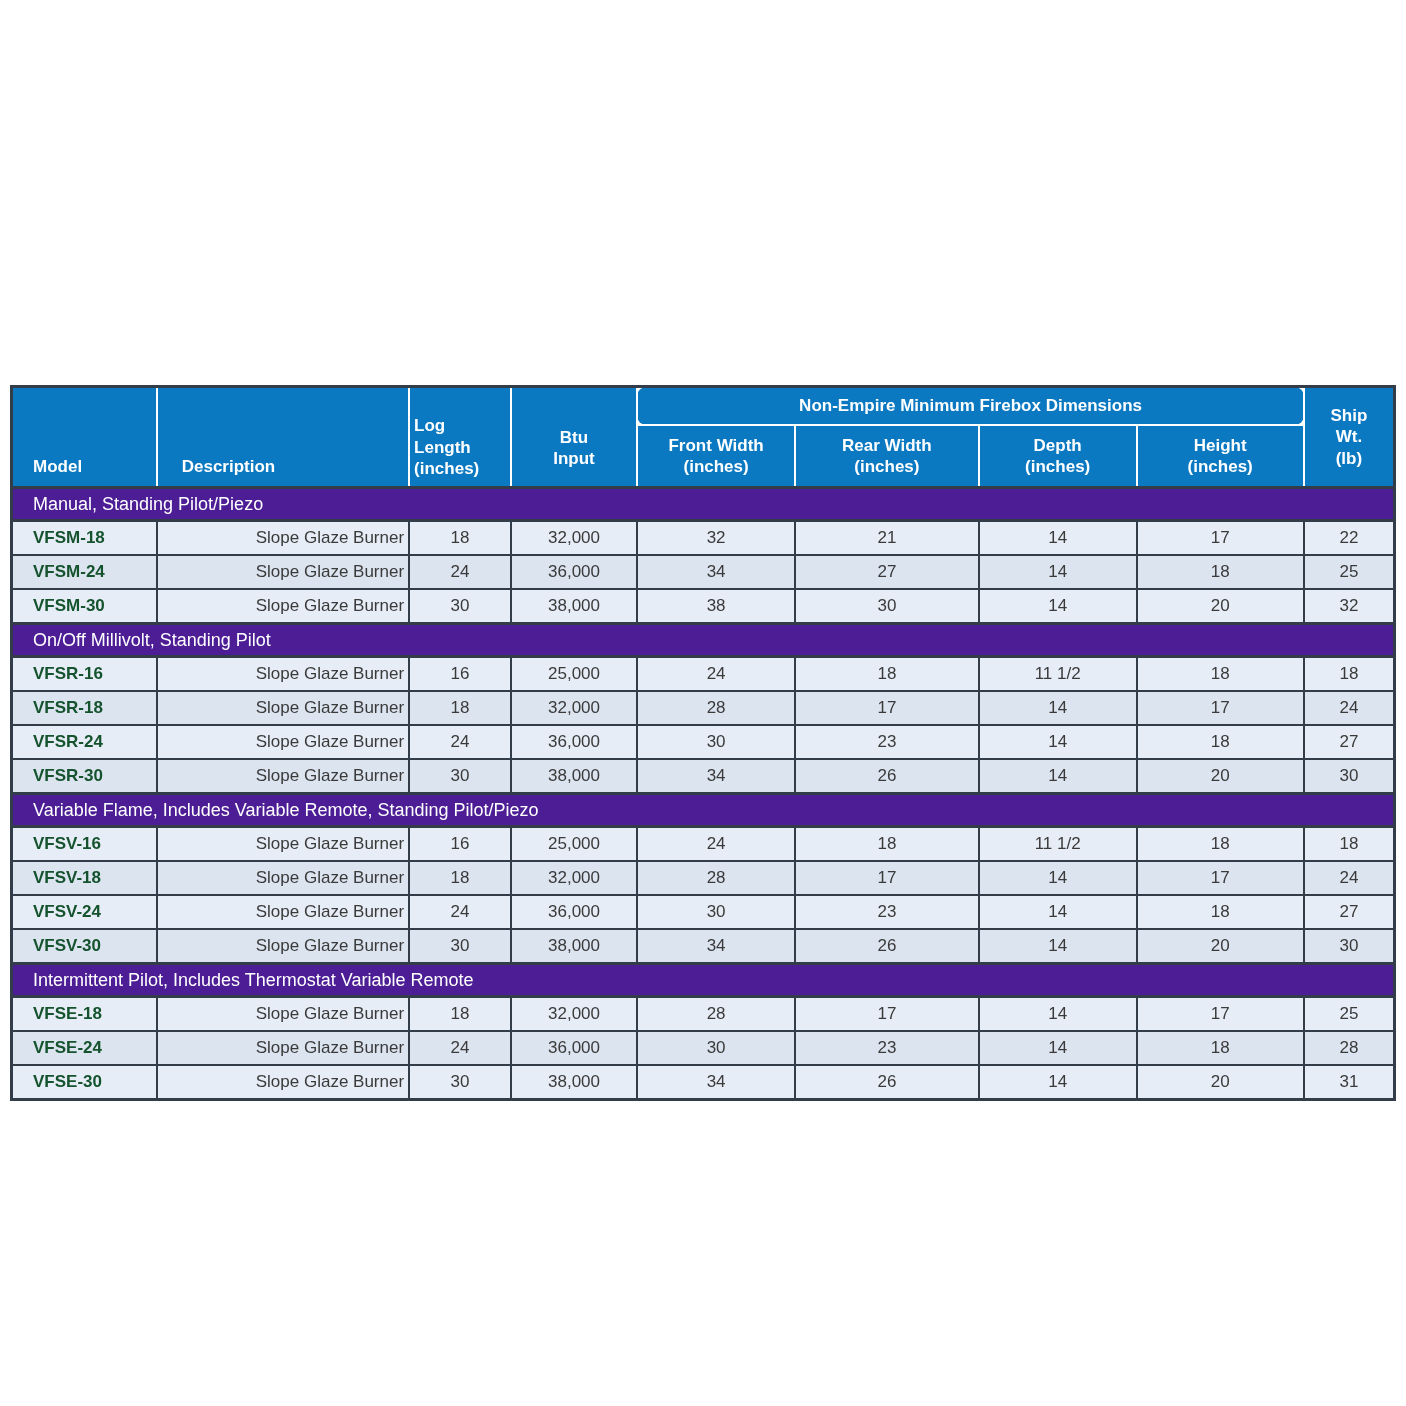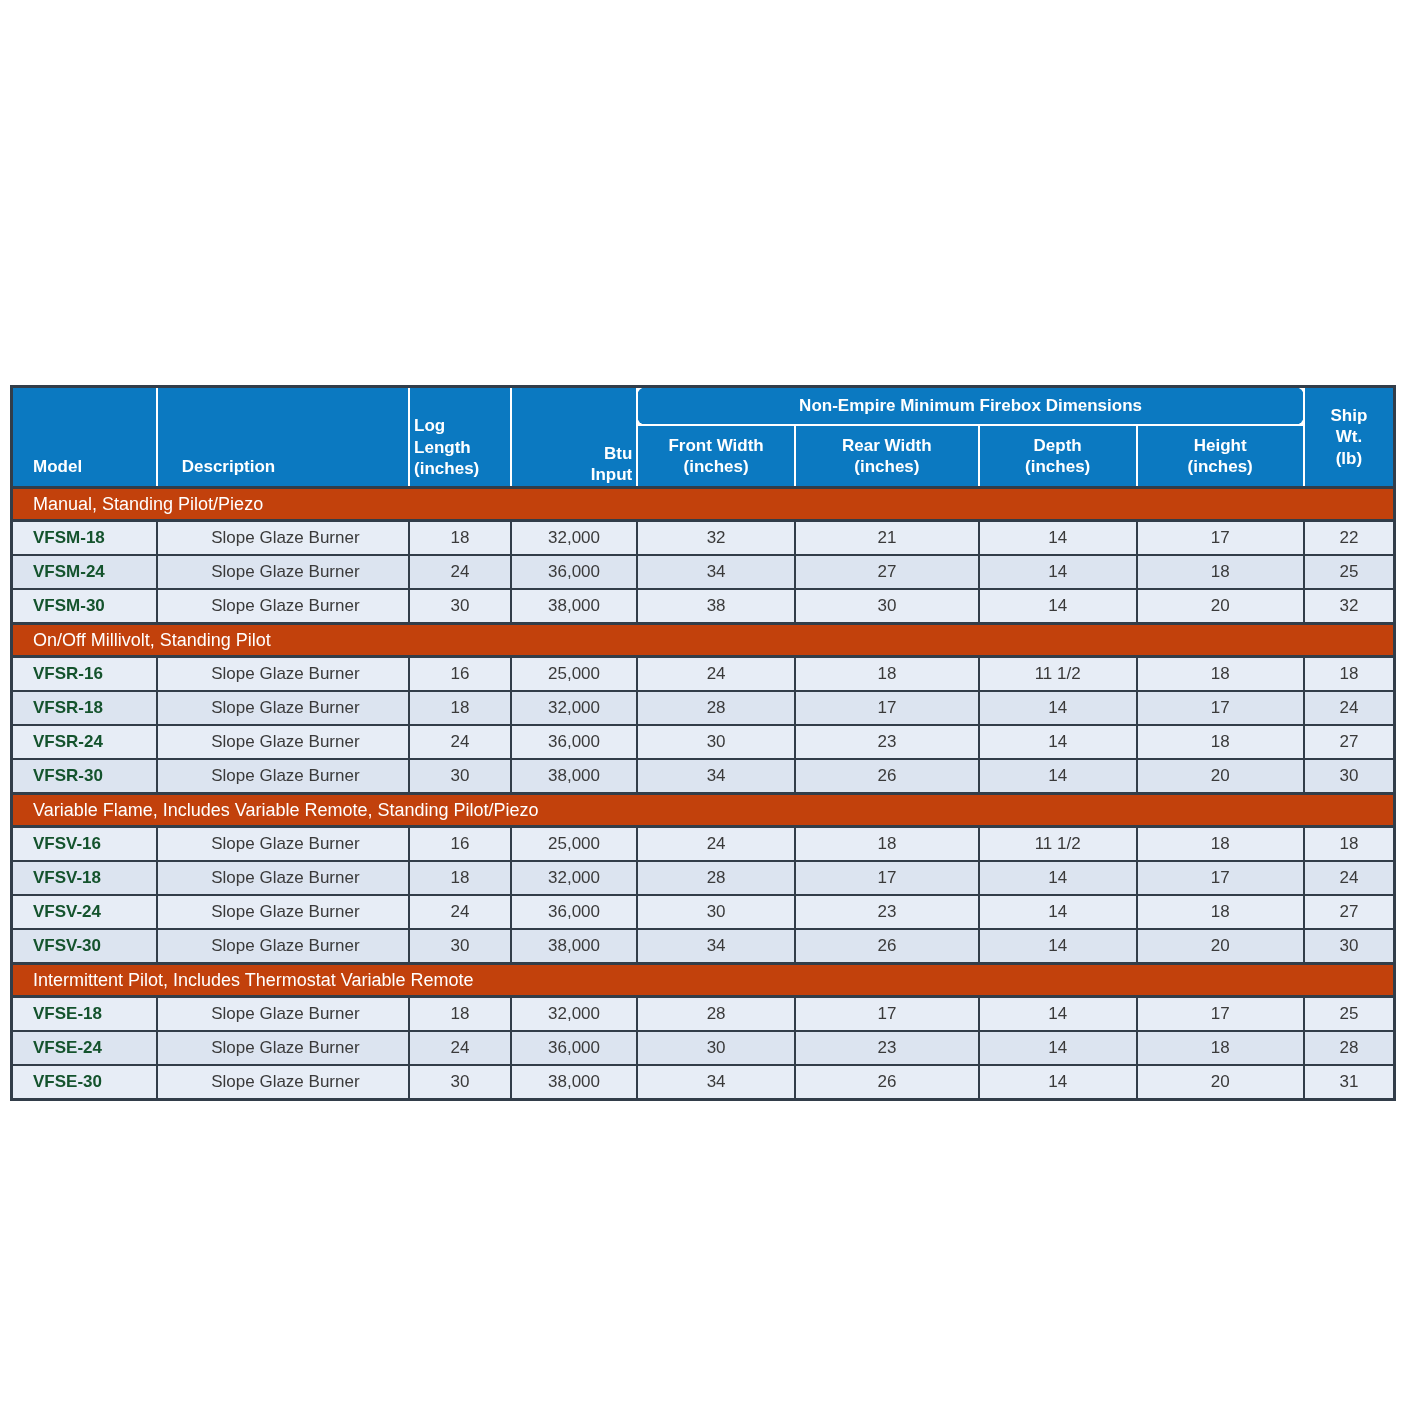--- a/index.html
+++ b/index.html
@@ -50,45 +50,45 @@
     height: 28px;
     text-align: center;
     vertical-align: middle;
     border-bottom: 2px solid #ffffff;
     border-radius: 9px;
   }
   tr.sub-row th { height: 52px; text-align: center; vertical-align: middle; }
   th.h-model       { text-align: left;  vertical-align: bottom; padding-left: 20px; padding-bottom: 9px; }
   th.h-description { text-align: left;  vertical-align: bottom; padding-left: 24px; padding-bottom: 9px; }
   th.h-log         { text-align: left; vertical-align: bottom; padding-bottom: 7px; }
-  th.h-btu         { text-align: right; vertical-align: bottom; padding-bottom: 1px; }
+  th.h-btu         { text-align: center; vertical-align: bottom; padding-bottom: 17px; }
   th.h-ship        { text-align: center; vertical-align: middle; }
   
   tbody td {
     border: 2px solid #323d49;
     height: 30px;
     padding: 1px 4px;
     color: #3a3a3a;
     text-align: center;
     vertical-align: middle;
     background: #e7edf6;
   }
   tr.data-row.alt td { background: #dce4f0; }
   td.col-model {
     font-weight: bold;
     color: #14532d;
     text-align: left;
     padding-left: 20px;
   }
   td.col-description {
-    text-align: center;
+    text-align: right;
     padding-left: 9px;
   }
   tr.section-row td {
-    background: #c2410c;
+    background: #4c1d95;
     color: #ffffff;
     text-align: left;
     padding-left: 20px;
     font-size: 18px;
     font-weight: 400;
     height: 28px;
     border-top: 3px solid #323d49;
     border-bottom: 3px solid #323d49;
   }
 </style>

